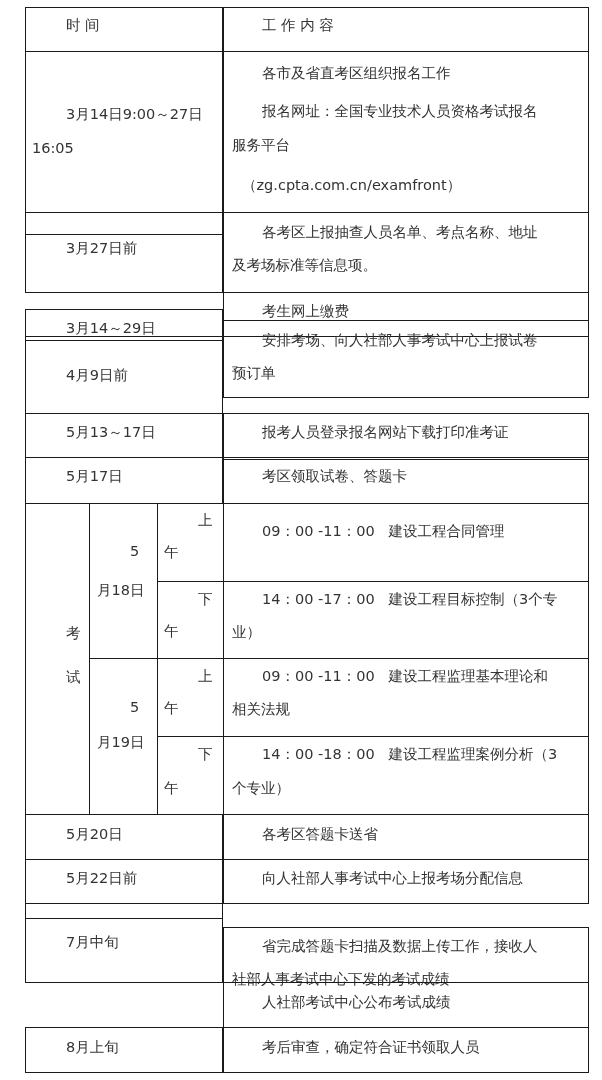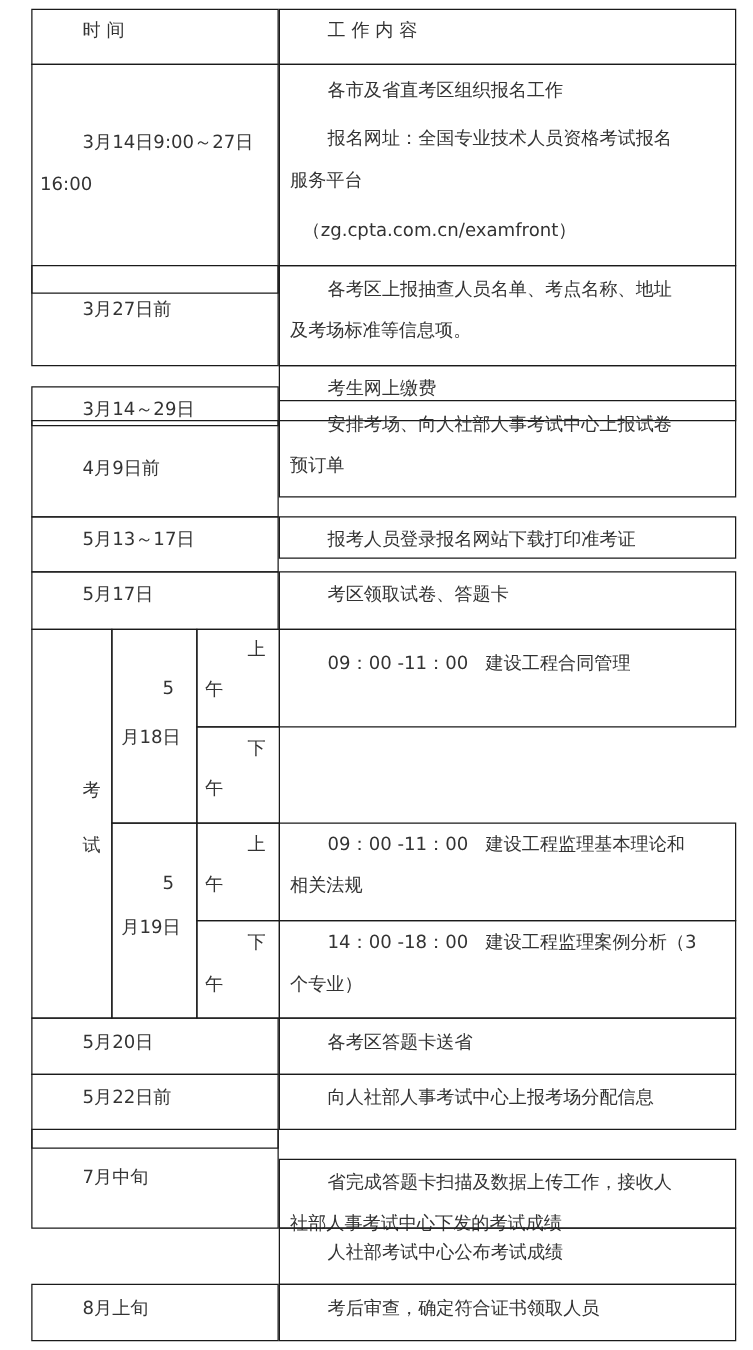--- a/index.html
+++ b/index.html
@@ -22,21 +22,21 @@
 
   <div class="cell time" style="top:0;height:45px">
     <span class="txt" style="left:40px;top:6px">时 间</span>
   </div>
   <div class="cell content" style="top:0;height:45px">
     <span class="txt" style="top:6px;line-height:22px">工 作 内 容</span>
   </div>
 
   <div class="cell time" style="top:44px;height:184px">
     <span class="txt" style="top:51px">3月14日9:00～27日</span>
-    <span class="txt" style="left:6px;top:85px">16:00</span>
+    <span class="txt" style="left:6px;top:85px">16:05</span>
   </div>
   <div class="cell content" style="top:44px;height:162px">
     <div class="txt" style="top:2px">各市及省直考区组织报名工作</div>
     <div class="txt" style="top:40px">报名网址：全国专业技术人员资格考试报名</div>
     <div class="txt ind0" style="top:74px">服务平台</div>
     <div class="txt" style="top:114px;text-indent:10px">（zg.cpta.com.cn/examfront）</div>
   </div>
 
   <div class="cell time" style="top:205px;height:81px">
     <span class="txt" style="top:24px">3月27日前</span>
@@ -57,21 +57,21 @@
     <span class="txt" style="top:27px">4月9日前</span>
   </div>
   <div class="cell content" style="top:313px;height:78px">
     <div class="txt" style="top:0px">安排考场、向人社部人事考试中心上报试卷</div>
     <div class="txt ind0" style="top:33px">预订单</div>
   </div>
 
   <div class="cell time" style="top:406px;height:45px">
     <span class="txt" style="top:7px">5月13～17日</span>
   </div>
-  <div class="cell content" style="top:406px;height:34px">
+  <div class="cell content" style="top:406px;height:47px">
     <div class="txt" style="top:-1px">报考人员登录报名网站下载打印准考证</div>
   </div>
 
   <div class="cell time" style="top:450px;height:47px">
     <span class="txt" style="top:7px">5月17日</span>
   </div>
   <div class="cell content" style="top:450px;height:47px">
     <div class="txt" style="top:-1px">考区领取试卷、答题卡</div>
   </div>
 
@@ -88,20 +88,24 @@
     <span class="txt" style="left:40px;top:5px">上</span>
     <span class="txt" style="left:6px;top:37px">午</span>
   </div>
   <div class="cell content" style="top:496px;height:79px">
     <div class="txt" style="top:8px">09：00 -11：00   建设工程合同管理</div>
   </div>
 
   <div class="cell" style="left:132px;top:574px;width:67px;height:78px">
     <span class="txt" style="left:40px;top:6px">下</span>
     <span class="txt" style="left:6px;top:38px">午</span>
+  </div>
+  <div class="cell content" style="top:574px;height:78px">
+    <div class="txt" style="top:-2px">14：00 -17：00   建设工程目标控制（3个专</div>
+    <div class="txt ind0" style="top:31px">业）</div>
   </div>
 
   <div class="cell" style="left:64px;top:651px;width:69px;height:157px">
     <span class="txt" style="left:40px;top:37px">5</span>
     <span class="txt" style="left:7px;top:72px">月19日</span>
   </div>
   <div class="cell" style="left:132px;top:651px;width:67px;height:79px">
     <span class="txt" style="left:40px;top:6px">上</span>
     <span class="txt" style="left:6px;top:38px">午</span>
   </div>

